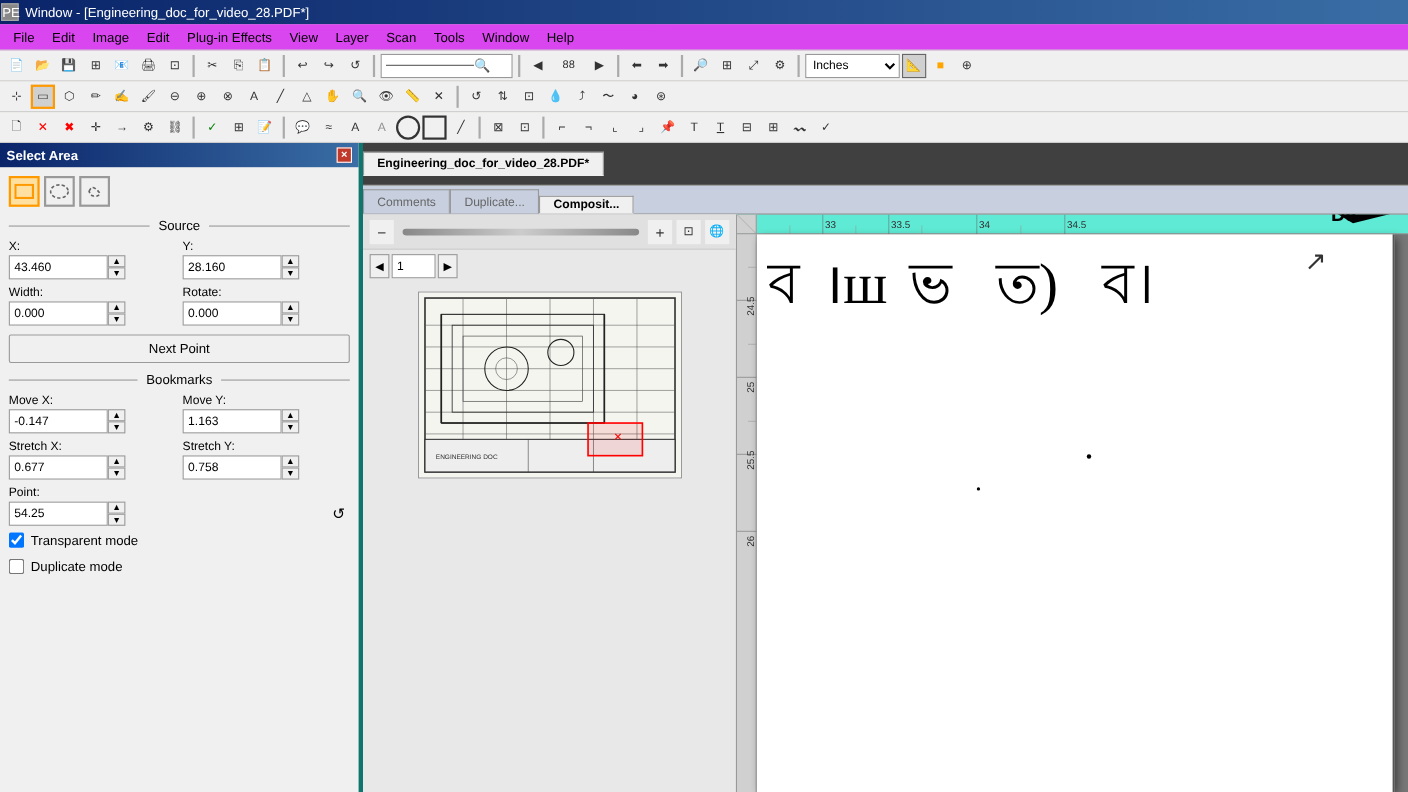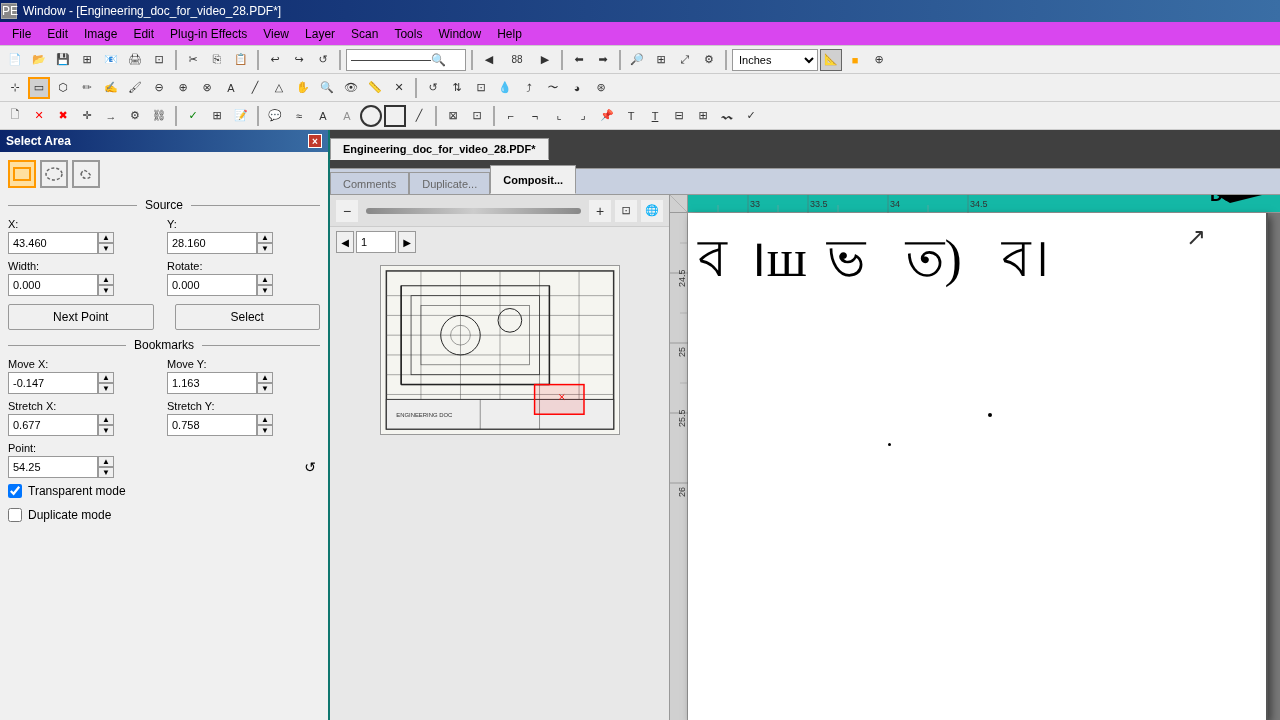--- a/index.html
+++ b/index.html
@@ -85,21 +85,21 @@
     
     .main-content {
       display: flex;
       height: calc(720px - 22px - 24px - 28px - 28px - 28px);
     }
 
     
     .left-panel {
       width: 330px;
       background: #f0f0f0;
-      border-right: 2px solid #0f766e;
+      border-right: 4px solid #0f766e;
       display: flex;
       flex-direction: column;
     }
 
     .panel-title-bar {
       background: linear-gradient(to right, #0a246a, #3a6ea5);
       color: white;
       height: 22px;
       display: flex;
       align-items: center;
@@ -335,21 +335,21 @@
 
     
     .main-canvas {
       flex: 1;
       background: #888;
       position: relative;
       overflow: hidden;
     }
     .ruler-h {
       height: 18px;
-      background: #14b8a6;
+      background: #5eead4;
       border-bottom: 1px solid #999;
       display: flex;
       align-items: center;
       padding-left: 20px;
       font-size: 9px;
       color: #333;
       position: relative;
     }
     .ruler-v {
       width: 18px;
@@ -598,21 +598,20 @@
             <div class="spinner">
               <div class="spin-btn">▲</div>
               <div class="spin-btn">▼</div>
             </div>
           </div>
         </div>
       </div>
 
       <div class="btn-row">
         <button class="action-btn">Next Point</button>
-        <button class="action-btn">Select</button>
       </div>
 
       <div class="section-label">
         <span>Bookmarks</span>
       </div>
 
       <div class="field-row">
         <div class="field-group">
           <span class="field-label">Move X:</span>
           <div class="field-input-wrap">
@@ -689,21 +688,21 @@
 
     <div style="background:#d4d0c8;border-bottom:1px solid #999;">
       <div class="tab-bar">
         <div class="tab active">Engineering_doc_for_video_28.PDF*</div>
       </div>
     </div>
 
     <div style="background:#c8d0e0;display:flex;height:26px;align-items:flex-end;border-bottom:1px solid #999;">
       <div style="padding:4px 12px;background:#c8d0e0;border:1px solid #999;border-bottom:none;cursor:pointer;font-size:11px;height:22px;display:flex;align-items:center;color:#666;">Comments</div>
       <div style="padding:4px 12px;background:#c8d0e0;border:1px solid #999;border-bottom:none;cursor:pointer;font-size:11px;height:22px;display:flex;align-items:center;color:#666;">Duplicate...</div>
-      <div style="padding:4px 12px;background:#f0f0f0;border:1px solid #999;border-bottom:1px solid #f0f0f0;cursor:pointer;font-size:11px;height:29px;display:flex;align-items:center;font-weight:bold;">Composit...</div>
+      <div style="padding:4px 12px;background:#f0f0f0;border:1px solid #999;border-bottom:1px solid #f0f0f0;cursor:pointer;font-size:11px;height:16px;display:flex;align-items:center;font-weight:bold;">Composit...</div>
     </div>
 
     <div class="doc-panel">
 
       <div class="thumb-panel">
         <div class="thumb-toolbar">
           <div class="tb-btn" style="font-size:14px;">−</div>
           <div style="flex:1;height:6px;background:linear-gradient(to right, #888, #ccc, #888);border-radius:3px;margin:0 4px;"></div>
           <div class="tb-btn" style="font-size:14px;">+</div>
           <div class="tb-btn">⊡</div>

